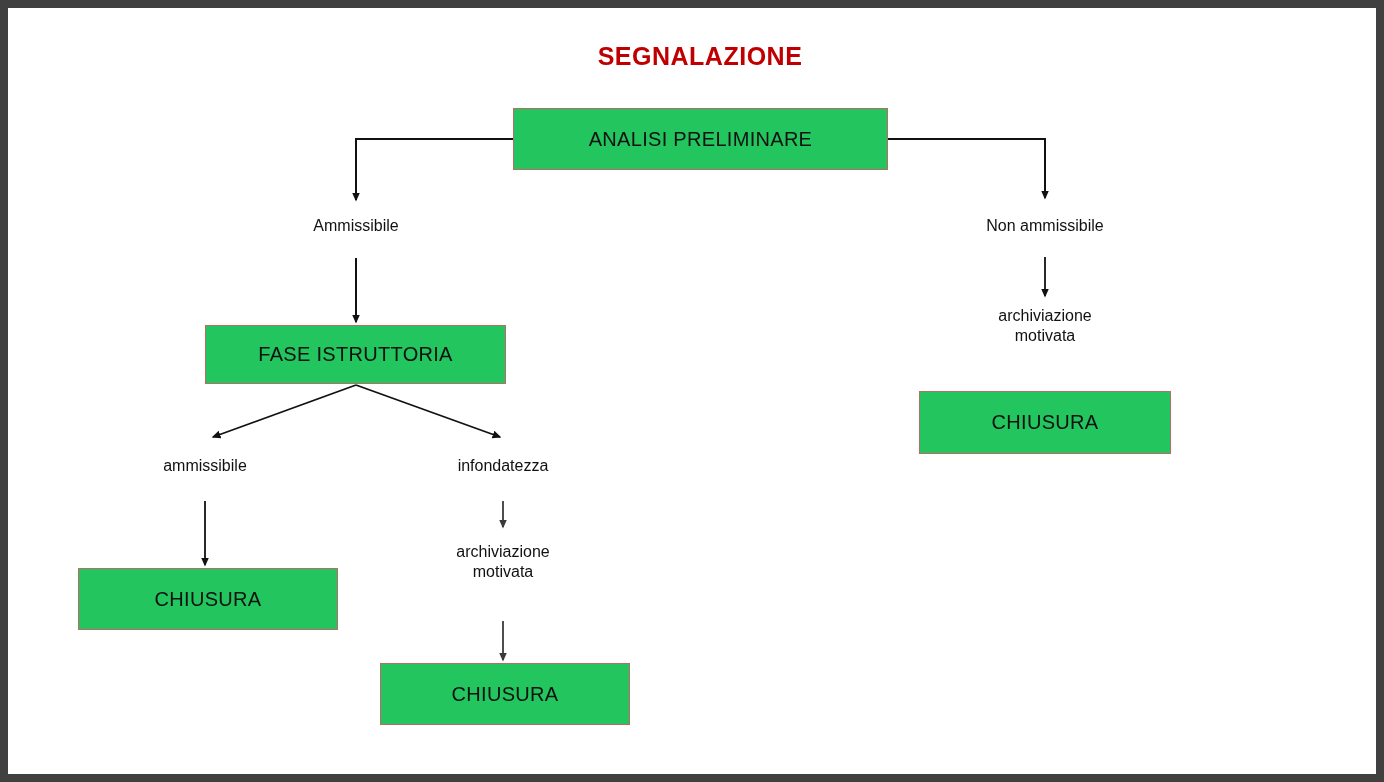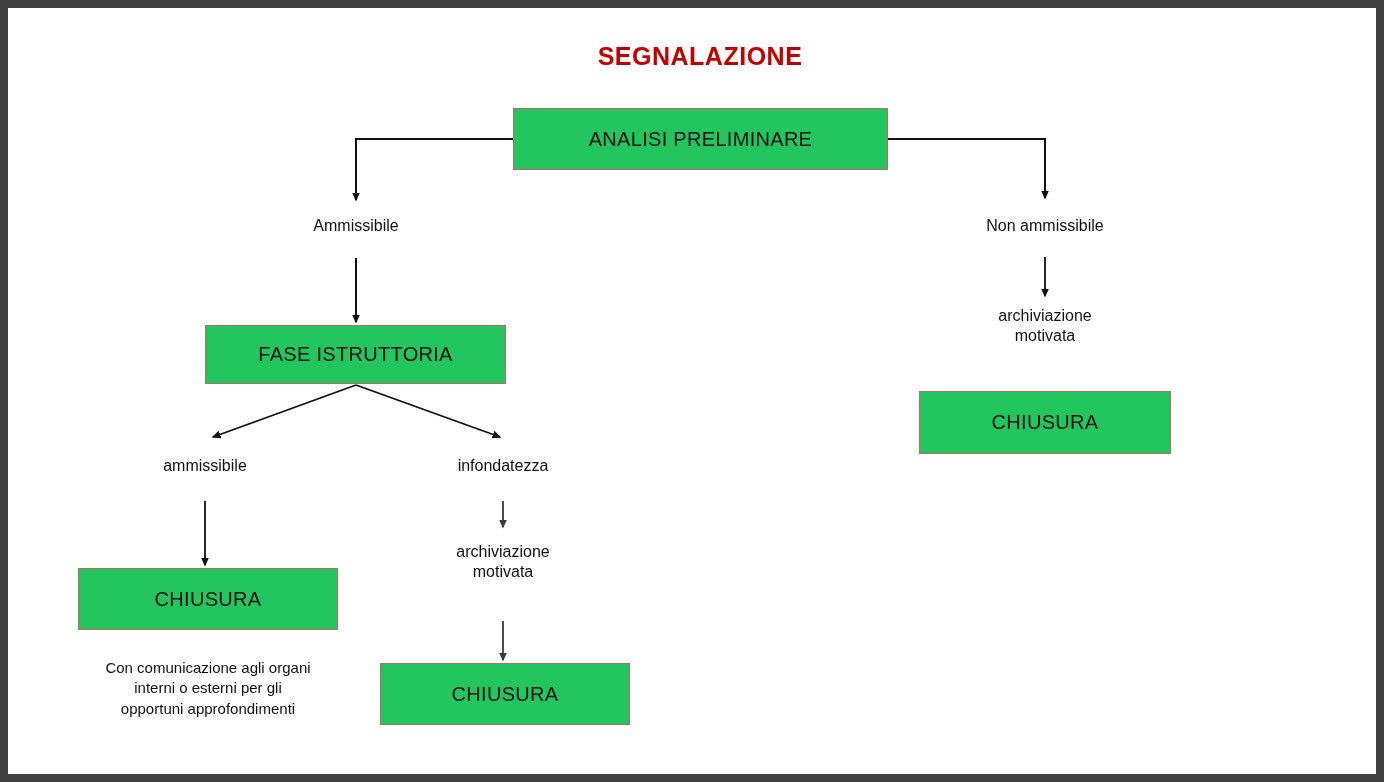--- a/index.html
+++ b/index.html
@@ -128,17 +128,14 @@
   <div class="plain-label" style="left:77px; top:448px; width:240px;">ammissibile</div>
 
   <div class="plain-label" style="left:375px; top:448px; width:240px;">infondatezza</div>
 
   <div class="plain-label" style="left:375px; top:534px; width:240px;">archiviazione
 motivata</div>
 
   <div class="plain-label" style="left:917px; top:298px; width:240px;">archiviazione
 motivata</div>
 
-  <div class="caption" style="left:47px; top:650px; width:306px;">Con comunicazione agli organi
-interni o esterni per gli
-opportuni approfondimenti</div>
 
 </div>
 
 </body></html>

